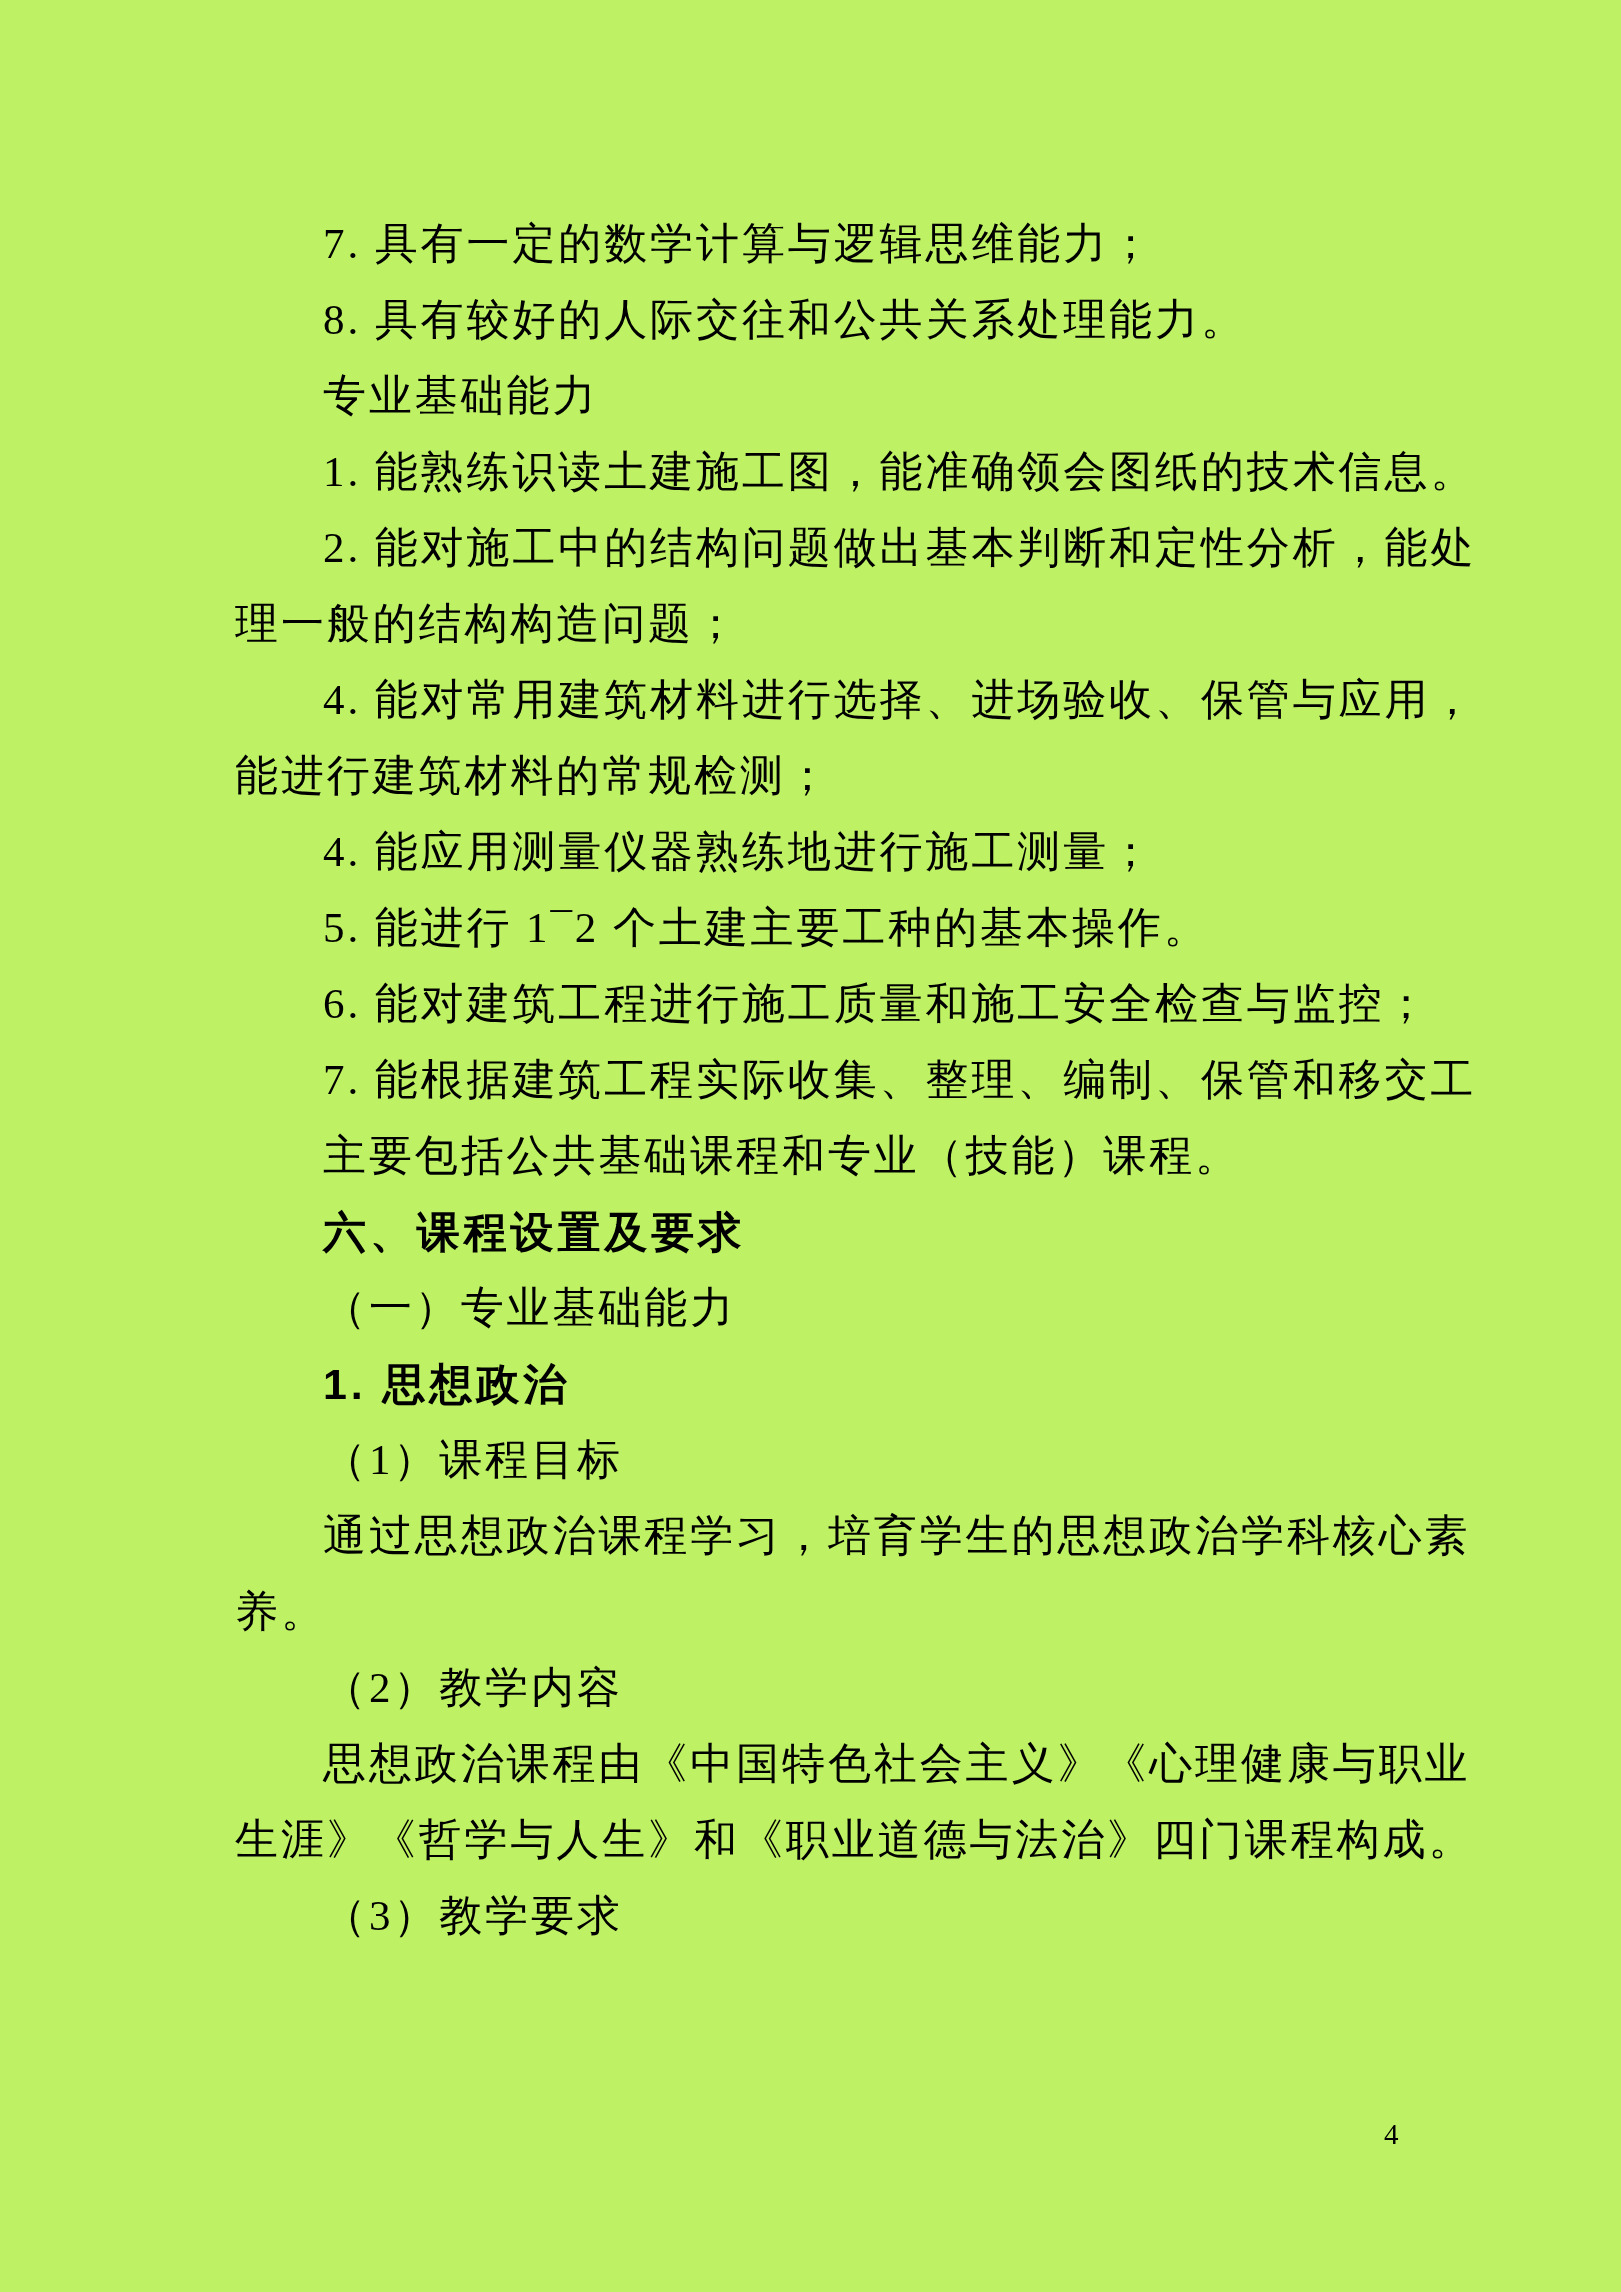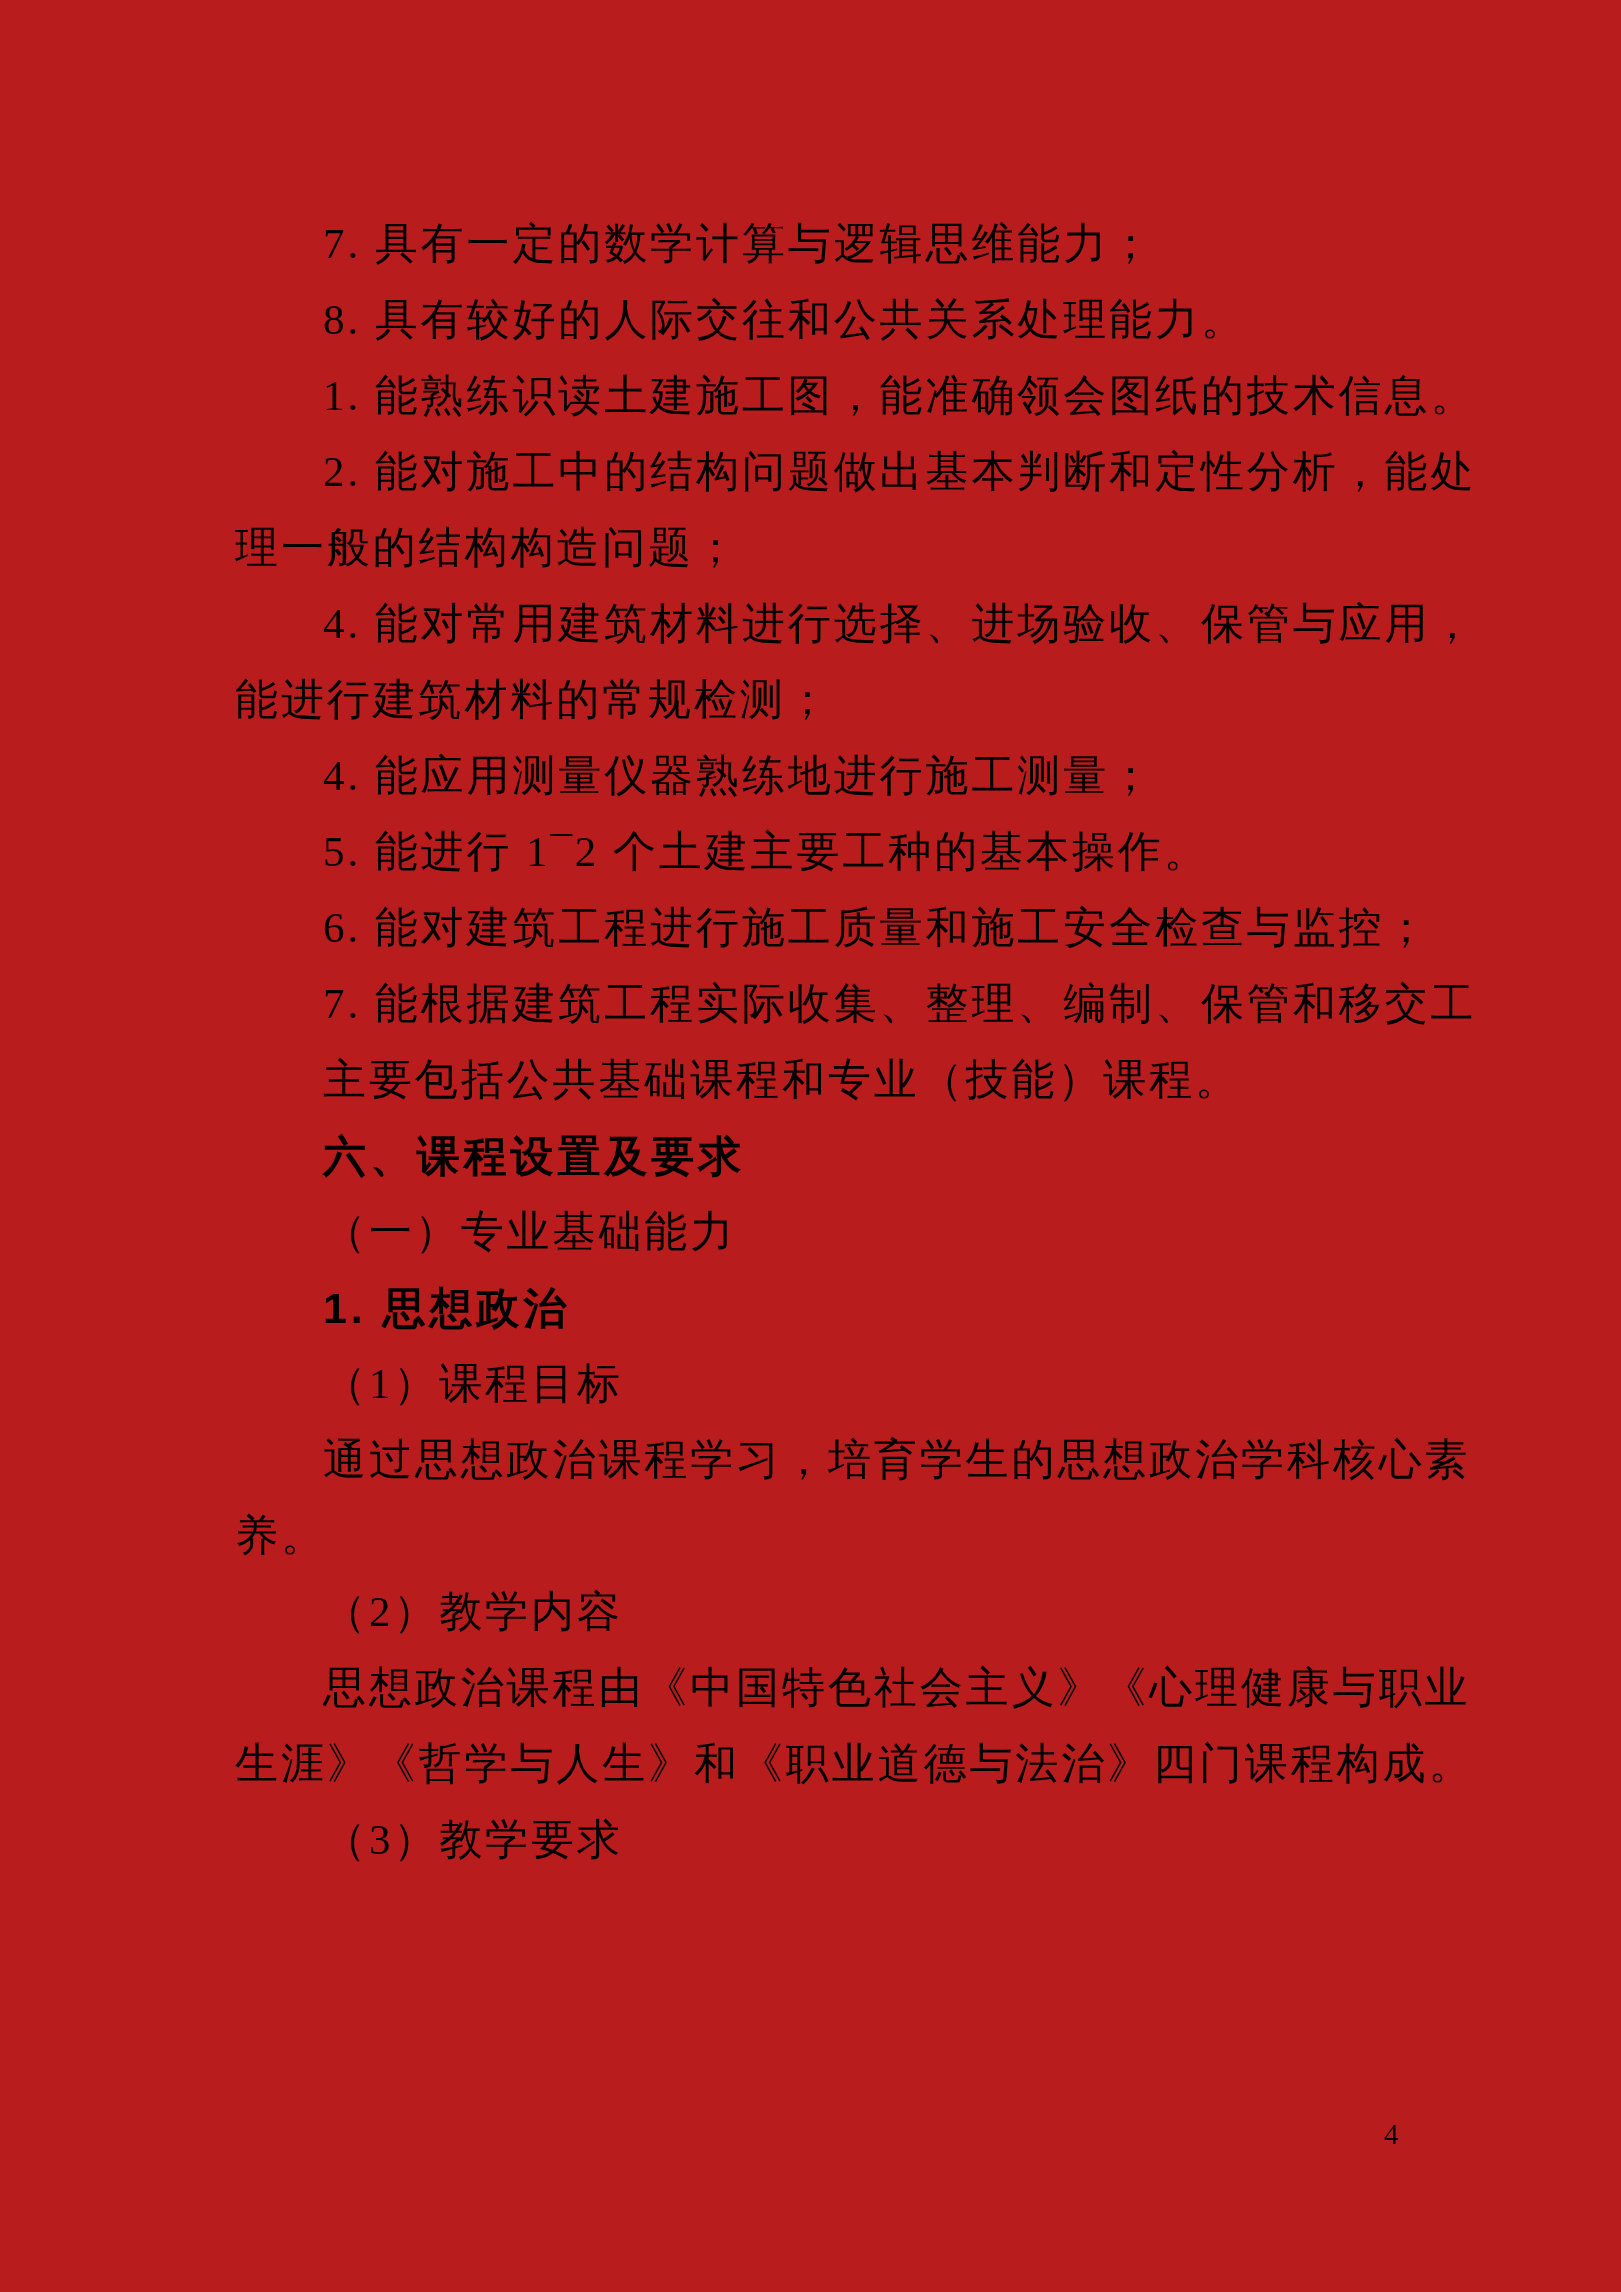--- a/index.html
+++ b/index.html
@@ -4,21 +4,21 @@
 <style>
   html, body {
     margin: 0;
     padding: 0;
     background: #888;
   }
   .page {
     position: relative;
     width: 1621px;
     height: 2293px;
-    background: #b91c1c;
+    background: #bef264;
     color: #000000;
     font-family: "Liberation Serif", "DejaVu Serif", serif;
     overflow: hidden;
   }
   .content {
     position: absolute;
     left: 235px;
     top: 206px;
     width: 1166px;
   }
@@ -46,20 +46,21 @@
     font-family: "Liberation Serif", "DejaVu Serif", serif;
   }
 </style>
 </head>
 <body>
 
 <div class="page">
   <div class="content">
     <div class="line indent">7. 具有一定的数学计算与逻辑思维能力；</div>
     <div class="line indent">8. 具有较好的人际交往和公共关系处理能力。</div>
+    <div class="line indent">专业基础能力</div>
     <div class="line indent">1. 能熟练识读土建施工图，能准确领会图纸的技术信息。</div>
     <div class="line indent">2. 能对施工中的结构问题做出基本判断和定性分析，能处</div>
     <div class="line">理一般的结构构造问题；</div>
     <div class="line indent">4. 能对常用建筑材料进行选择、进场验收、保管与应用，</div>
     <div class="line">能进行建筑材料的常规检测；</div>
     <div class="line indent">4. 能应用测量仪器熟练地进行施工测量；</div>
     <div class="line indent">5. 能进行 1¯2 个土建主要工种的基本操作。</div>
     <div class="line indent">6. 能对建筑工程进行施工质量和施工安全检查与监控；</div>
     <div class="line indent">7. 能根据建筑工程实际收集、整理、编制、保管和移交工</div>
     <div class="line indent">主要包括公共基础课程和专业（技能）课程。</div>

